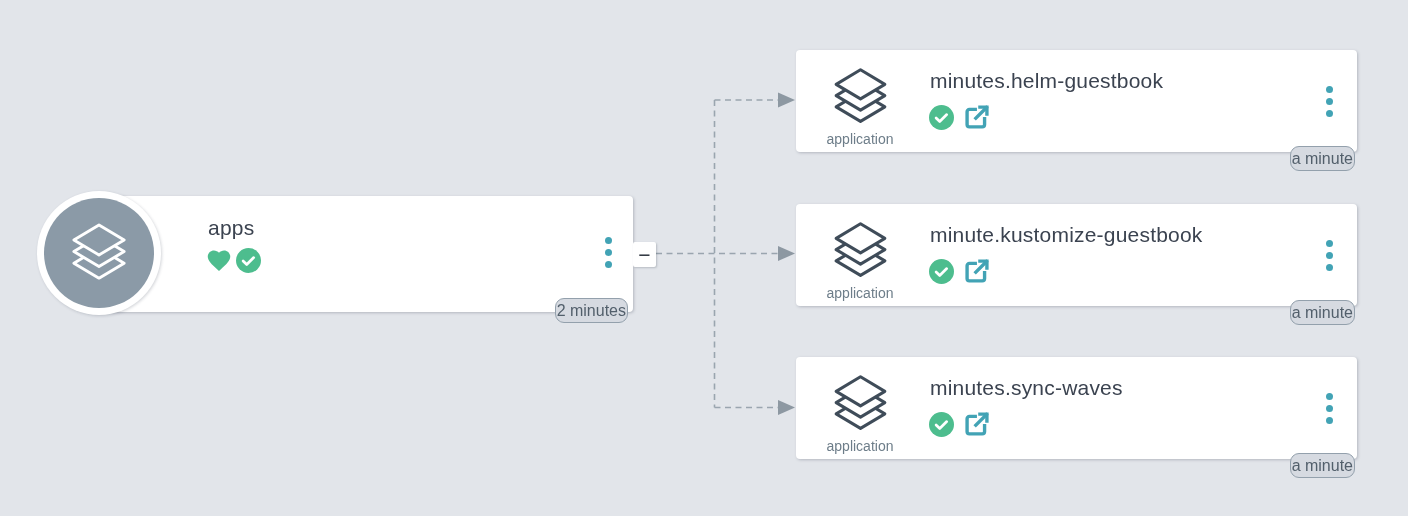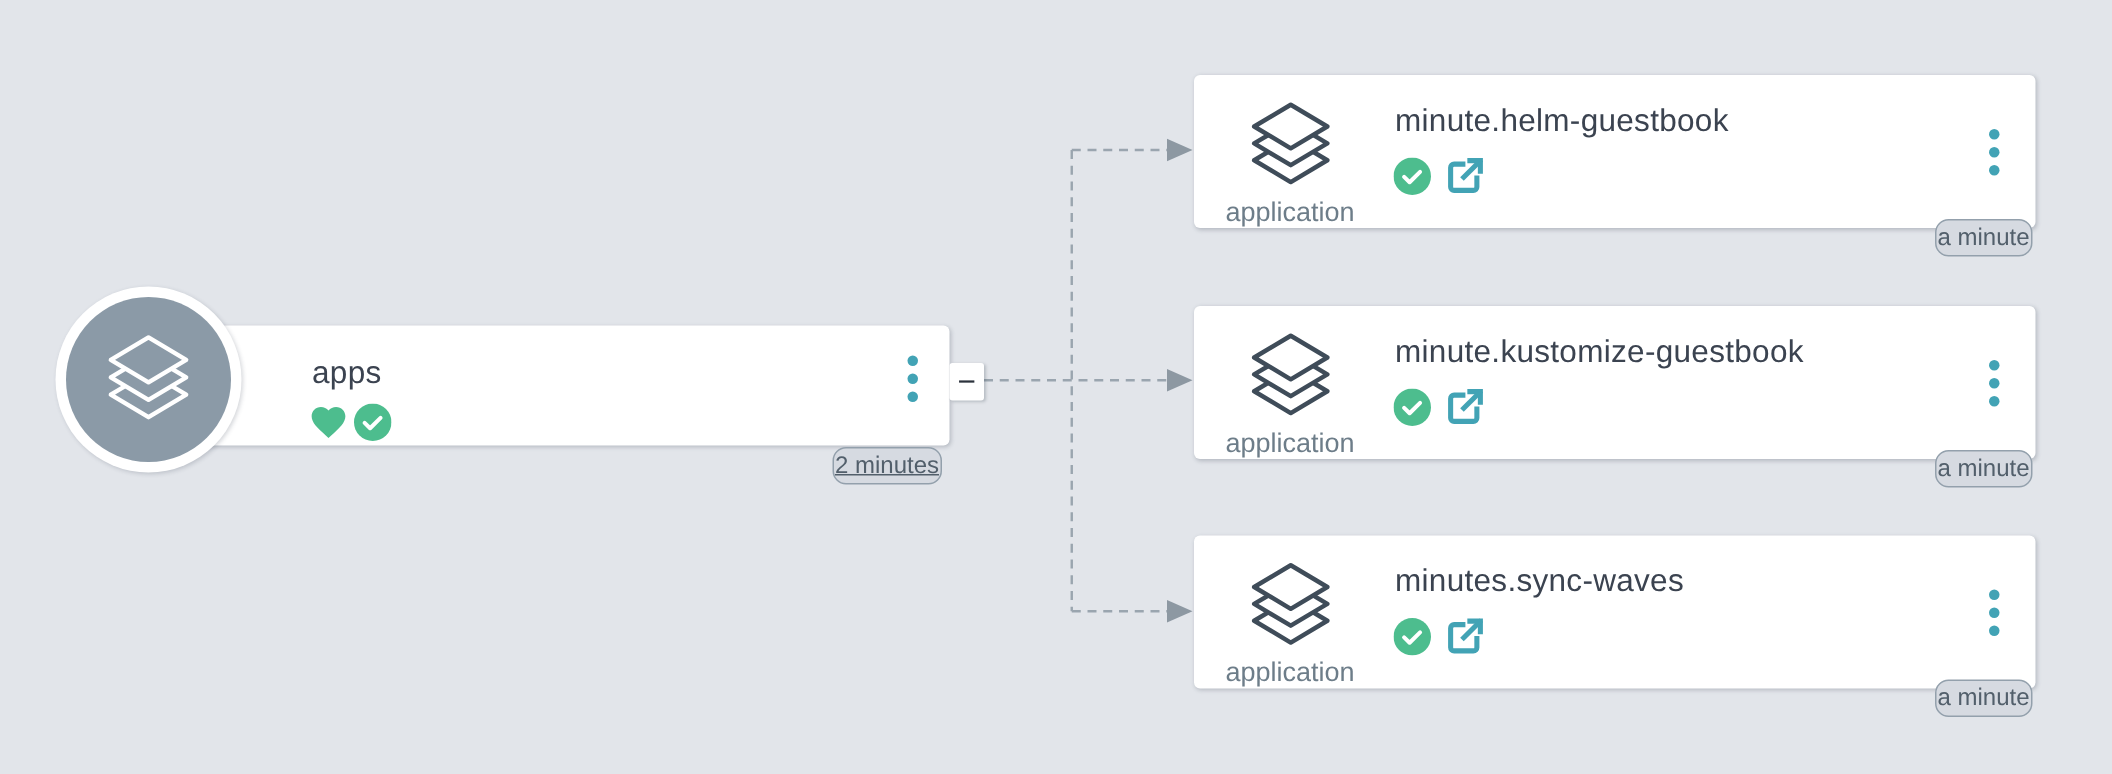--- a/index.html
+++ b/index.html
@@ -11,21 +11,21 @@
   }
   svg.edges { position:absolute; left:0; top:0; pointer-events:none; }
   .edge { stroke:var(--edge-gray,#9aa5af); stroke-width:1.6; fill:none; stroke-dasharray:6 4.5; }
   .arrowhead { fill:var(--arrow-gray,#8d98a2); }
 
   .card {
     position:absolute; background:var(--card,#fff); border-radius:4px;
     box-shadow:1px 1px 3px rgba(60,70,85,.28);
     cursor:pointer;
   }
-  .root-card { left:108px; top:217px; width:525px; height:80px; }
+  .root-card { left:108px; top:196px; width:525px; height:116px; }
   .child-card { left:796px; width:561px; height:102px; }
   .child-card.c0 { top:50px; }
   .child-card.c1 { top:204px; }
   .child-card.c2 { top:357px; }
 
   .avatar {
     position:absolute; left:37px; top:191px; width:124px; height:124px;
     border-radius:50%; background:#fff;
     display:flex; align-items:center; justify-content:center;
     box-shadow:1px 1px 3px rgba(60,70,85,.22);
@@ -59,21 +59,21 @@
   .extlink-icon path, .extlink-icon polyline, .extlink-icon line {
     stroke:var(--teal,#42a3b5); stroke-width:2.9; fill:none; stroke-linecap:square;
   }
 
   .kind-col {
     position:absolute; left:8px; top:12px; width:112px;
     display:flex; flex-direction:column; align-items:center;
   }
   .kind-col svg { width:57px; height:60px; margin-top:5px; }
   .kind-label {
-    margin-top:4px; font-size:18px; color:var(--label-text,#6d7d89); white-space:nowrap;
+    margin-top:4px; font-size:14px; color:var(--label-text,#6d7d89); white-space:nowrap;
   }
 
   .menu-dots {
     position:absolute; display:flex; flex-direction:column; gap:5px;
     padding:4px; cursor:pointer;
   }
   .child-card .menu-dots { left:526px; top:32px; }
   .menu-dots i { width:7px; height:7px; border-radius:50%; background:var(--teal,#42a3b5); }
 
   .collapse-toggle {
@@ -86,21 +86,21 @@
   }
 
   .age-badge {
     position:absolute; height:23px; padding:0 1px;
     background:var(--badge-bg,#d6dae1);
     border:1.5px solid var(--badge-border,#93a0ac);
     border-radius:9px;
     font-size:16px; line-height:23px; color:var(--badge-text,#525f6b);
     white-space:nowrap;
   }
-  .root-badge { right:780px; top:298px;text-decoration:underline; }
+  .root-badge { right:780px; top:298px; }
   .child-badge { right:53px; }
   .child-badge.b0 { top:146px; }
   .child-badge.b1 { top:300px; }
   .child-badge.b2 { top:453px; }
 </style>
 </head>
 <body>
 
 <div class="canvas">
 
@@ -149,21 +149,21 @@
 
   <div class="card child-card c0">
     <div class="kind-col">
       <svg class="layers-dark" viewBox="0 0 60 64">
         <path d="M30 27 L56 42.5 L30 58 L4 42.5 Z"></path>
         <path d="M30 15 L56 30.5 L30 46 L4 30.5 Z"></path>
         <path d="M30 3 L56 18.5 L30 34 L4 18.5 Z"></path>
       </svg>
       <div class="kind-label">application</div>
     </div>
-    <div class="node-title">minute.helm-guestbook</div>
+    <div class="node-title">minutes.helm-guestbook</div>
     <div class="status-row">
       <svg class="check-icon" viewBox="0 0 24 24">
         <circle class="bg" cx="12" cy="12" r="12"></circle>
         <polyline class="tick" points="6.8,12.4 10.3,15.8 17,9.2"></polyline>
       </svg>
       <svg class="extlink-icon" viewBox="0 0 24 24">
         <path d="M18.5 13.5 v5 a2 2 0 0 1 -2 2 h-11 a2 2 0 0 1 -2 -2 v-11 a2 2 0 0 1 2 -2 h5"></path>
         <polyline points="14.5 3.5 20.5 3.5 20.5 9.5"></polyline>
         <line x1="11" y1="13" x2="20" y2="4"></line>
       </svg>

